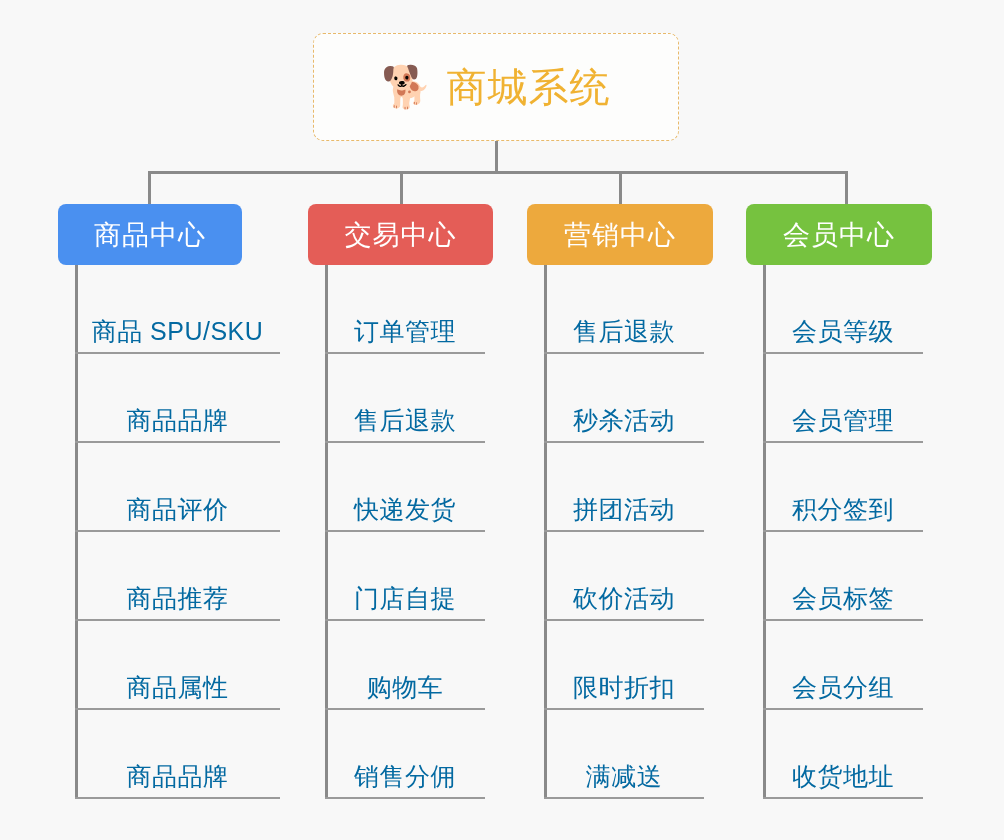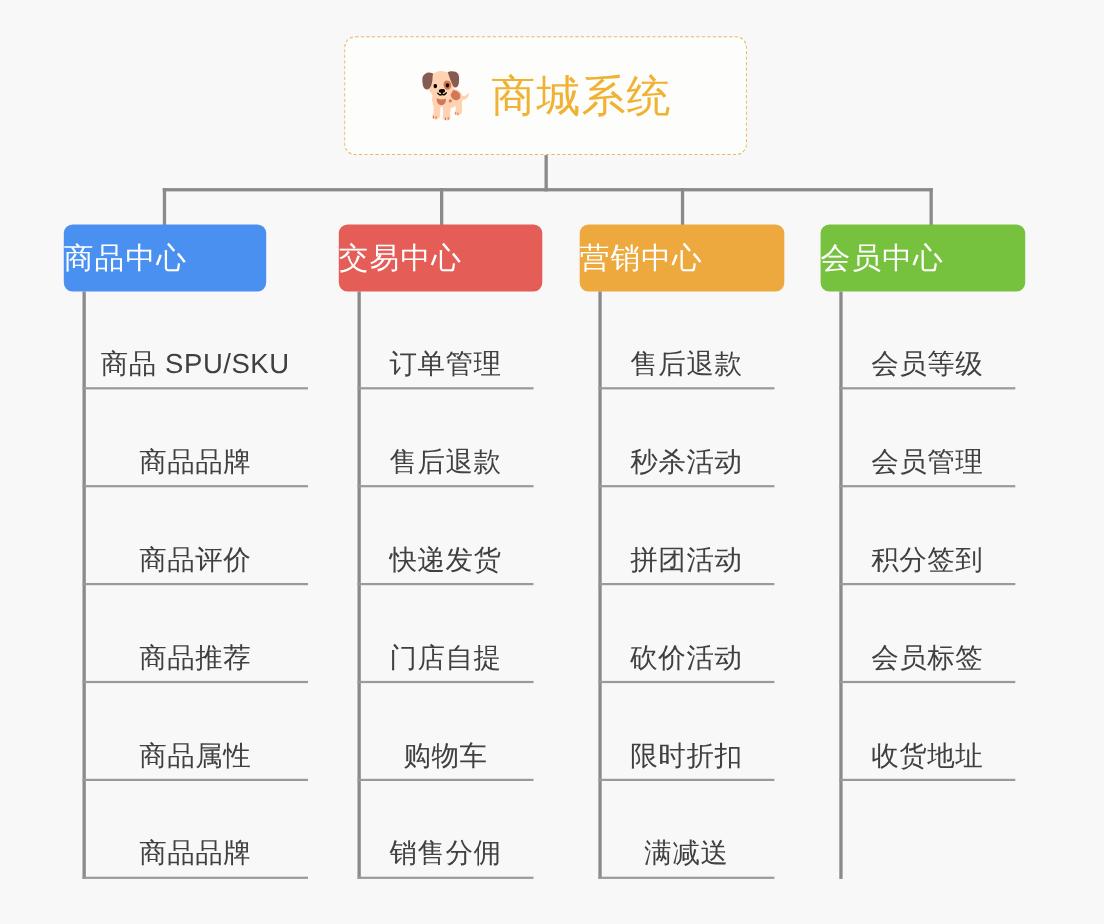--- a/index.html
+++ b/index.html
@@ -62,21 +62,21 @@
     top: 204px;
   }
   .cat-header {
     position: absolute;
     top: 0;
     left: 0;
     height: 61px;
     border-radius: 8px;
     display: flex;
     align-items: center;
-    justify-content: flex-start;
+    justify-content: center;
     box-sizing: border-box;
   }
   .cat-header-label {
     color: #ffffff;
     font-size: 27px;
     letter-spacing: 1px;
     white-space: nowrap;
   }
 
   
@@ -98,21 +98,21 @@
     height: 89px;
     box-sizing: border-box;
     display: flex;
     align-items: flex-end;
     justify-content: center;
     border-bottom: 2px solid #9a9a9a;
     padding-bottom: 7px;
   }
   .leaf-label {
     font-size: 25px;
-    color: #404040;
+    color: #0369a1;
     white-space: nowrap;
     letter-spacing: 0.5px;
     line-height: 1.1;
   }
 </style>
 </head>
 <body>
 
 <div id="mindmap">
 
@@ -221,18 +221,21 @@
       <div class="leaf">
           <span class="leaf-label">会员管理</span>
         </div>
       <div class="leaf">
           <span class="leaf-label">积分签到</span>
         </div>
       <div class="leaf">
           <span class="leaf-label">会员标签</span>
         </div>
       <div class="leaf">
+          <span class="leaf-label">会员分组</span>
+        </div>
+      <div class="leaf">
           <span class="leaf-label">收货地址</span>
         </div>
     </div>
   </div>
 
 </div>
 
 </body></html>

